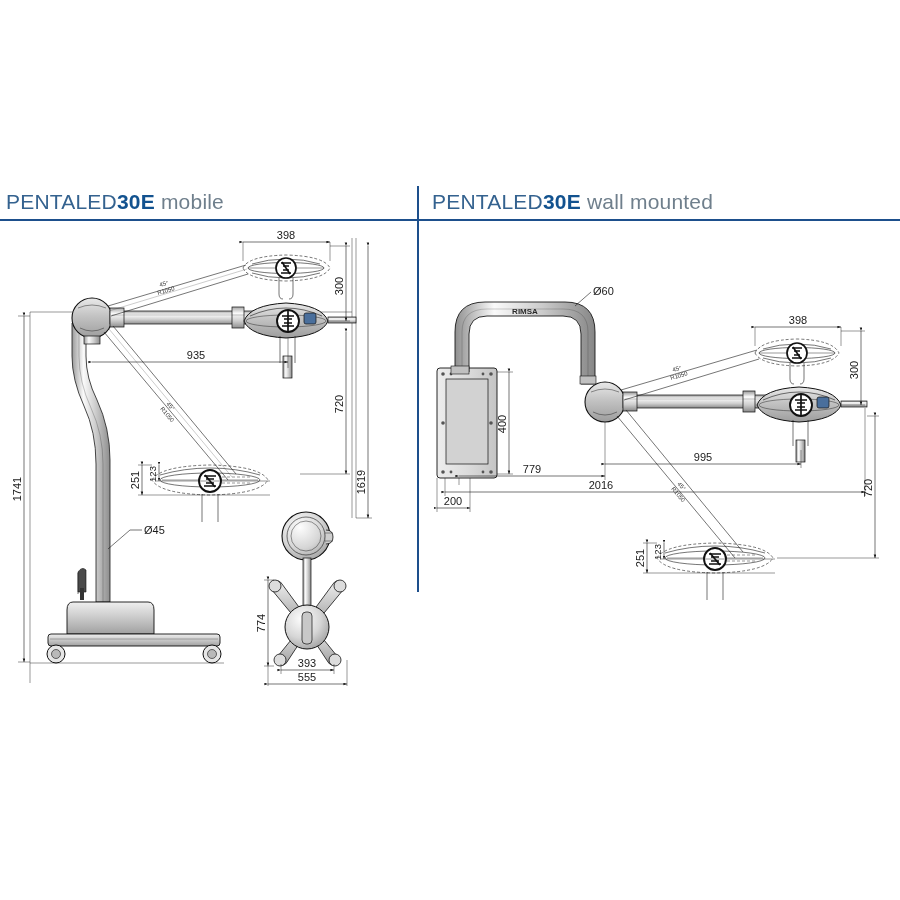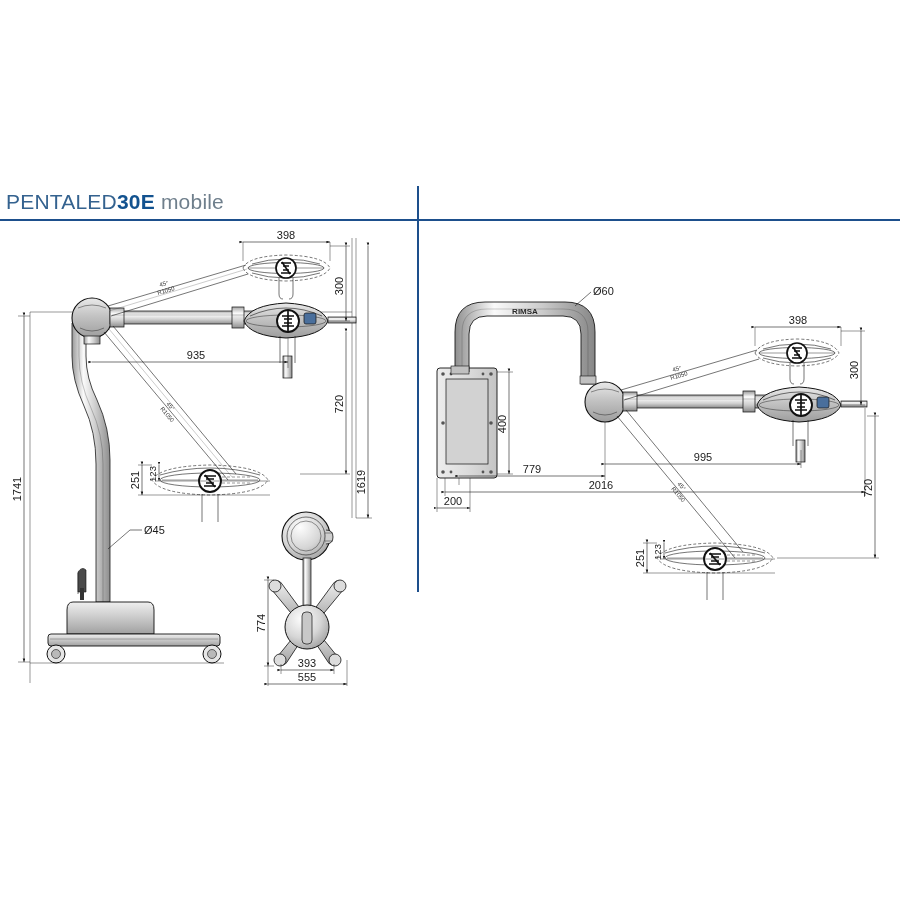--- a/index.html
+++ b/index.html
@@ -25,20 +25,23 @@
 </style>
 </head>
 <body>
 
 <div class="canvas">
 
   <div class="hdr" id="title-mobile">
     <span class="p1">PENTALED</span><span class="p2">30E</span><span class="p3"> mobile</span>
   </div>
 
+  <div class="hdr" id="title-wall">
+    <span class="p1">PENTALED</span><span class="p2">30E</span><span class="p3">  wall mounted</span>
+  </div>
 
   <div class="divider-h"></div>
   <div class="divider-v"></div>
 
   <svg width="420" height="500" style="position:absolute;left:0;top:228px;">
     <defs>
       <linearGradient id="tubeV" x1="0" y1="0" x2="1" y2="0">
         <stop offset="0" stop-color="#9a9a9a"></stop>
           <stop offset=".3" stop-color="#fafafa"></stop>
         <stop offset=".6" stop-color="#d0d0d0"></stop>

